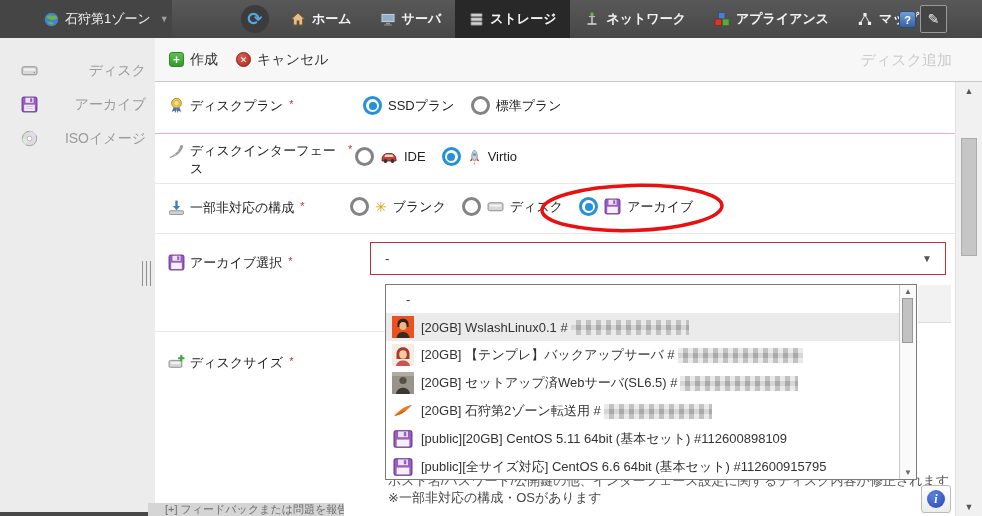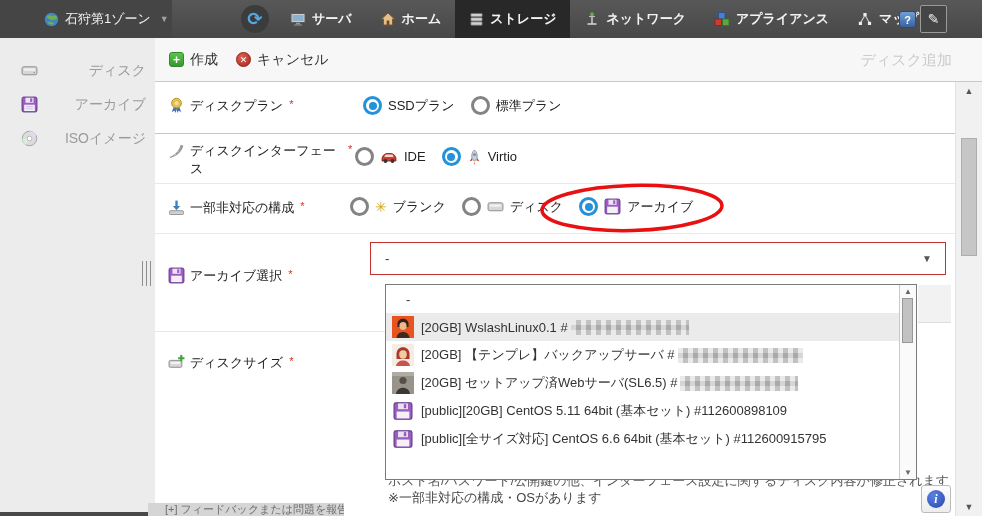--- a/index.html
+++ b/index.html
@@ -64,21 +64,21 @@
   .req { color:#d3321e; font-size:11px; margin-left:1px; }
   .opts { position:absolute; display:flex; align-items:flex-start; }
   .opt { display:flex; align-items:center; gap:6px; font-size:13px; color:#222; margin-right:16px; cursor:pointer; white-space:nowrap; }
   .radio { width:19px; height:19px; border-radius:50%; border:3px solid #838383; background:#fff; flex:0 0 auto; }
   .radio.sel { border-color:#2591d8; position:relative; }
   .radio.sel::after { content:""; position:absolute; left:2.5px; top:2.5px; width:8px; height:8px;
                       border-radius:50%; background:#2591d8; }
   #row1 .flabel { top:15px; } #row1 .opts { left:208px; top:14px; }
   #row2 .flabel { top:8px; }  #row2 .opts { left:200px; top:13px; }
   #row3 .flabel { top:15px; } #row3 .opts { left:195px; top:13px; }
-  #row4 .flabel { top:33px; }
+  #row4 .flabel { top:20px; }
   #row5 .flabel { top:22px; }
   .sparkle { color:#d8a818; font-size:14px; line-height:1; }
 
   .select-box { position:absolute; left:215px; top:8px; width:576px; height:33px; background:#fff;
                 border:1px solid #c03030; display:flex; align-items:center; padding:0 14px;
                 font-size:13px; color:#333; cursor:pointer; }
   .select-arrow { position:absolute; right:13px; color:#555; font-size:10px; }
 
   .right-strip { position:absolute; left:918px; top:285px; width:33px; height:38px;
                  background:#f2f2f2; border-bottom:1px solid #ddd; }
@@ -140,33 +140,33 @@
         </svg>
       <span class="zone-label">石狩第1ゾーン</span>
       <span class="zone-caret">▼</span>
     </div>
     <div class="refresh-btn">
         <span>⟳</span>
       </div>
     <div class="nav">
       <div class="nav-item">
         <svg width="16" height="16" viewBox="0 0 16 16">
+            <path d="M8 2L1.5 8h2v6h9V8h2L8 2z" fill="#e3bd8a" stroke="#7a5a30" stroke-width="1"></path>
+            <rect x="6.7" y="9.5" width="2.6" height="4.5" fill="#6b4a26"></rect>
+          </svg>
+        <span>ホーム</span>
+      </div>
+      <div class="nav-item">
+        <svg width="16" height="16" viewBox="0 0 16 16">
             <rect x="1" y="2.5" width="14" height="9" rx="1" fill="#c7ccd3" stroke="#5a5a5a"></rect>
             <rect x="2.5" y="4" width="11" height="6" fill="#8fb0cc"></rect>
             <rect x="6" y="11.8" width="4" height="1.6" fill="#9a9a9a"></rect>
             <rect x="4" y="13.4" width="8" height="1.2" fill="#8a8a8a"></rect>
           </svg>
         <span>サーバ</span>
-      </div>
-      <div class="nav-item">
-        <svg width="16" height="16" viewBox="0 0 16 16">
-            <path d="M8 2L1.5 8h2v6h9V8h2L8 2z" fill="#e3bd8a" stroke="#7a5a30" stroke-width="1"></path>
-            <rect x="6.7" y="9.5" width="2.6" height="4.5" fill="#6b4a26"></rect>
-          </svg>
-        <span>ホーム</span>
       </div>
       <div class="nav-item active">
         <svg width="15" height="15" viewBox="0 0 16 16">
             <g fill="#cfcfcf" stroke="#6e6e6e" stroke-width=".8">
               <rect x="2" y="1.5" width="12" height="3.6" rx=".8"></rect>
               <rect x="2" y="6" width="12" height="3.6" rx=".8"></rect>
               <rect x="2" y="10.5" width="12" height="3.6" rx=".8"></rect>
             </g>
           </svg>
         <span>ストレージ</span>
@@ -408,35 +408,43 @@
         <span class="dd-icon"><svg width="22" height="22" viewBox="0 0 22 22">
               <rect width="22" height="22" fill="#98948c"></rect>
               <circle cx="11" cy="8.5" r="3.6" fill="#57504a"></circle>
               <path d="M4 22c.6-4 3.4-6.2 7-6.2s6.4 2.2 7 6.2z" fill="#3c3832"></path>
               <rect width="22" height="4" fill="#b0aca2"></rect>
             </svg></span>
         <span>[20GB] セットアップ済Webサーバ(SL6.5) #</span>
         <span class="blur-chip" style="width:118px;"></span>
       </div>
       <div class="dd-item">
-        <span class="dd-icon"><svg width="22" height="22" viewBox="0 0 16 16">
-              <rect x="1.5" y="2" width="13" height="12" rx="1.3" fill="#9a5ec2" stroke="#5f3684" stroke-width=".8"></rect>
-              <rect x="4.4" y="2.5" width="7.2" height="4.2" fill="#ece4f4"></rect>
-              <rect x="8.6" y="3" width="1.8" height="3" fill="#9a5ec2"></rect>
-              <rect x="3.4" y="8.4" width="9.2" height="5" fill="#f4f0f8"></rect>
-            </svg></span>
-        <span>[public][20GB] CentOS 5.11 64bit (基本セット) #112600898109</span>
+        <span class="dd-icon"><svg width="22" height="22" viewBox="0 0 22 22">
+              <path d="M2 16C8 9 15 5.5 20 5c-3.5 4-10 9.5-18 11z" fill="#e87c1e"></path>
+              <path d="M2 16c5-3 9-5 13-6-4 3-8 5.5-13 6z" fill="#c45f10"></path>
+            </svg></span>
+        <span>[20GB] 石狩第2ゾーン転送用 #</span>
+        <span class="blur-chip" style="width:108px;"></span>
       </div>
       <div class="dd-item">
         <span class="dd-icon"><svg width="22" height="22" viewBox="0 0 16 16">
               <rect x="1.5" y="2" width="13" height="12" rx="1.3" fill="#9a5ec2" stroke="#5f3684" stroke-width=".8"></rect>
               <rect x="4.4" y="2.5" width="7.2" height="4.2" fill="#ece4f4"></rect>
               <rect x="8.6" y="3" width="1.8" height="3" fill="#9a5ec2"></rect>
               <rect x="3.4" y="8.4" width="9.2" height="5" fill="#f4f0f8"></rect>
             </svg></span>
+        <span>[public][20GB] CentOS 5.11 64bit (基本セット) #112600898109</span>
+      </div>
+      <div class="dd-item">
+        <span class="dd-icon"><svg width="22" height="22" viewBox="0 0 16 16">
+              <rect x="1.5" y="2" width="13" height="12" rx="1.3" fill="#9a5ec2" stroke="#5f3684" stroke-width=".8"></rect>
+              <rect x="4.4" y="2.5" width="7.2" height="4.2" fill="#ece4f4"></rect>
+              <rect x="8.6" y="3" width="1.8" height="3" fill="#9a5ec2"></rect>
+              <rect x="3.4" y="8.4" width="9.2" height="5" fill="#f4f0f8"></rect>
+            </svg></span>
         <span>[public][全サイズ対応] CentOS 6.6 64bit (基本セット) #112600915795</span>
       </div>
     </div>
     <div class="dd-scroll">
       <div class="dd-up">▲</div>
       <div class="dd-thumb"></div>
       <div class="dd-down">▼</div>
     </div>
   </div>
 

